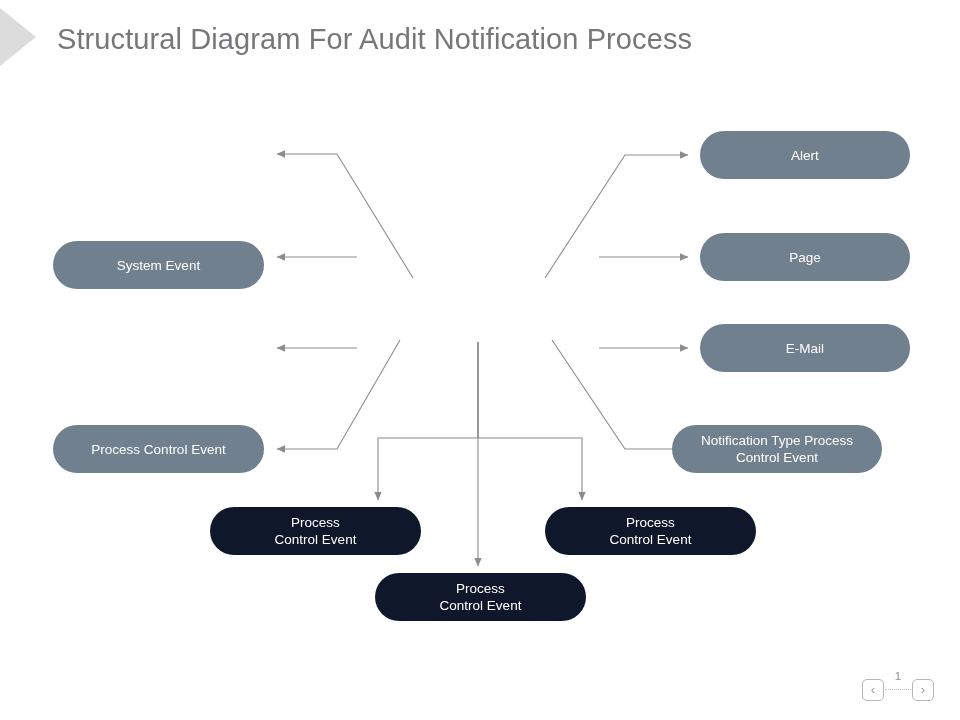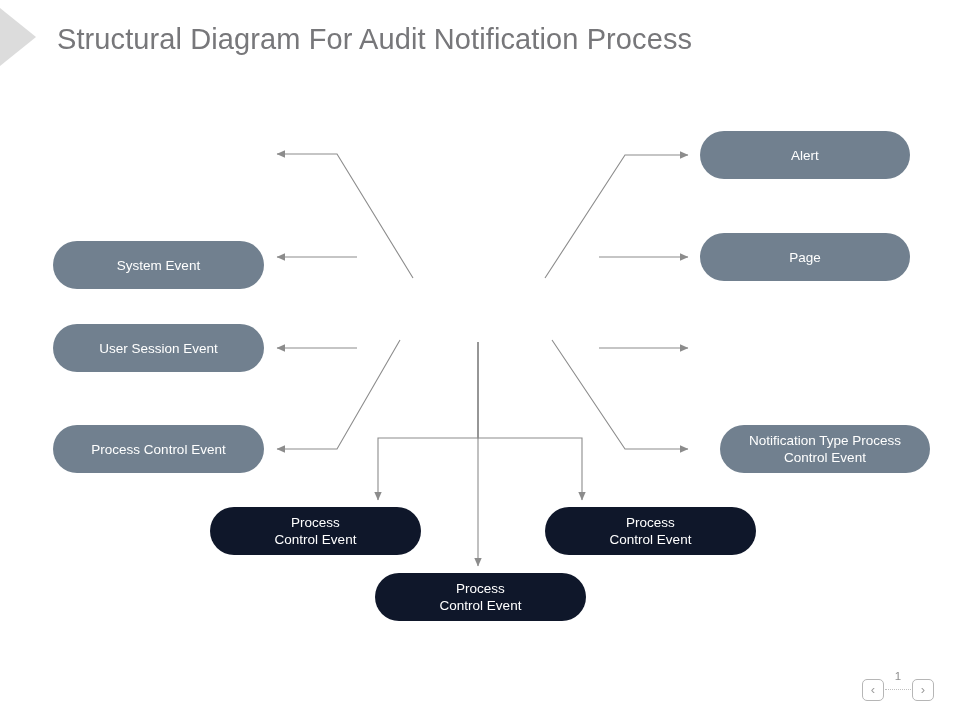--- a/index.html
+++ b/index.html
@@ -163,26 +163,26 @@
       <path d="M478,342 L478,438 L378,438 L378,500"></path>
 
       <path d="M478,342 L478,566"></path>
 
       <path d="M478,342 L478,438 L582,438 L582,500"></path>
     </g>
   </svg>
 
 
   <div class="node pill" style="left:53px; top:233px; width:211px; height:48px;margin-top:8px;">System Event</div>
-  <div class="node pill" style="left:53px; top:324px; width:211px; height:48px;">User Session Event</div>
   <div class="node pill" style="left:53px; top:425px; width:211px; height:48px;">Process Control Event</div>
 
   <div class="node pill" style="left:700px; top:131px; width:210px; height:48px;">Alert</div>
   <div class="node pill" style="left:700px; top:233px; width:210px; height:48px;">Page</div>
-  <div class="node pill" style="left:720px; top:425px; width:210px; height:48px;">Notification Type  Process
+  <div class="node pill" style="left:700px; top:324px; width:210px; height:48px;">E-Mail</div>
+  <div class="node pill" style="left:672px; top:425px; width:210px; height:48px;">Notification Type  Process
 Control Event</div>
 
   <div class="node pill-light" style="left:210px; top:507px; width:211px; height:48px;">Process
 Control Event</div>
   <div class="node pill-light" style="left:375px; top:573px; width:211px; height:48px;">Process
 Control Event</div>
   <div class="node pill-light" style="left:545px; top:507px; width:211px; height:48px;">Process
 Control Event</div>
 
   <div id="pager">

